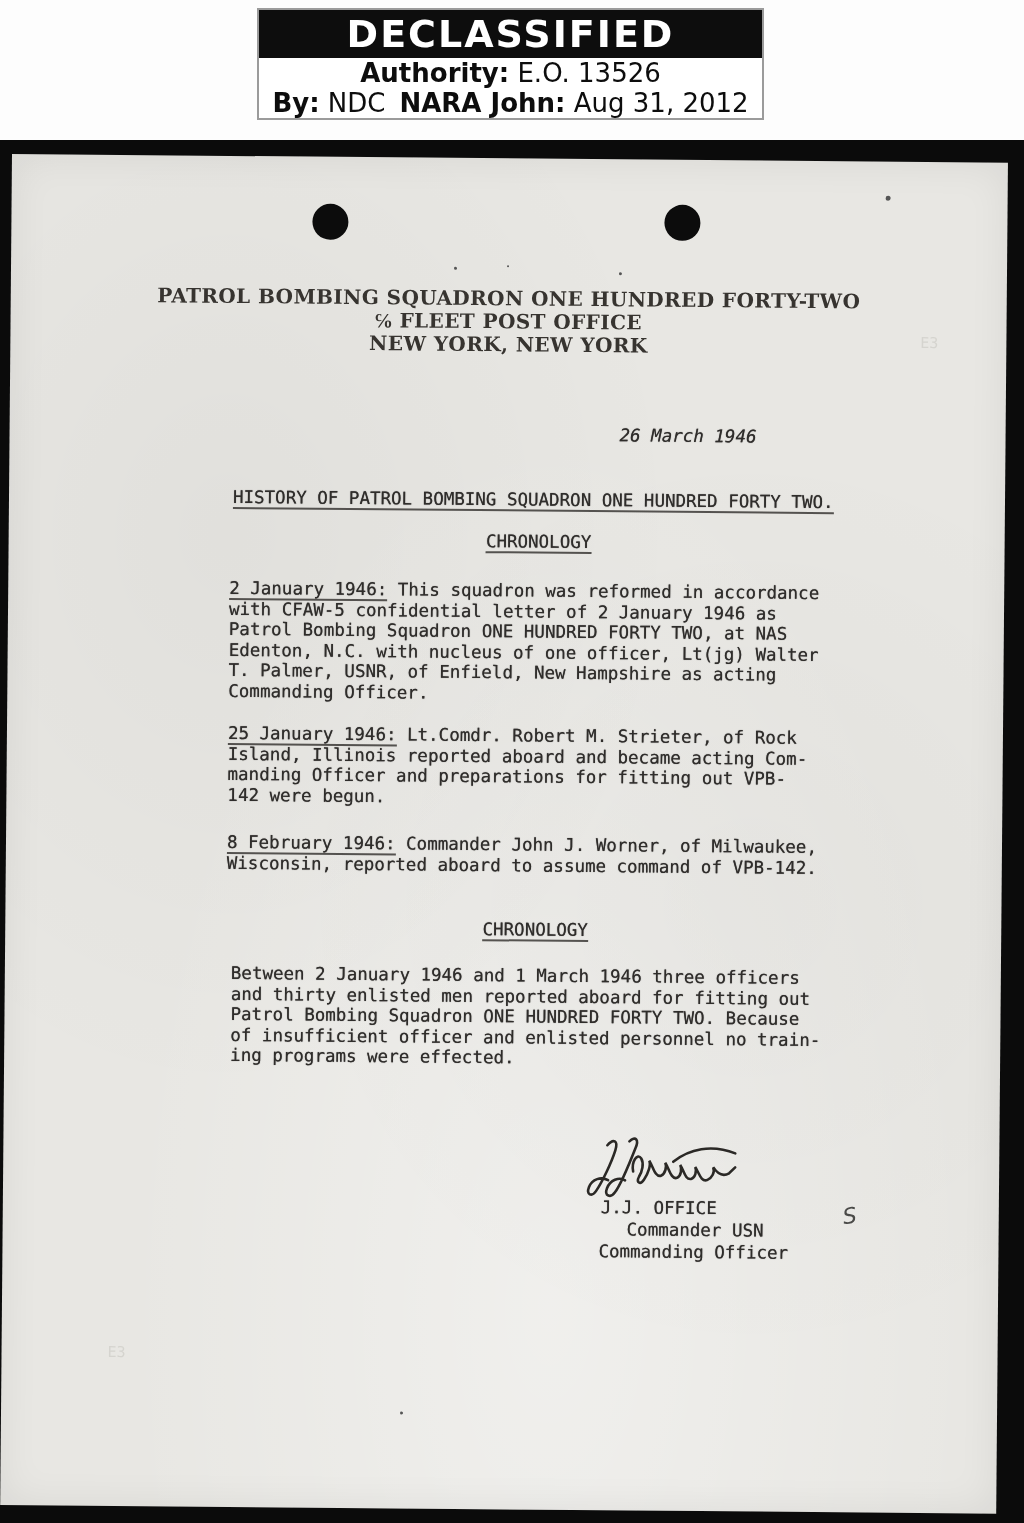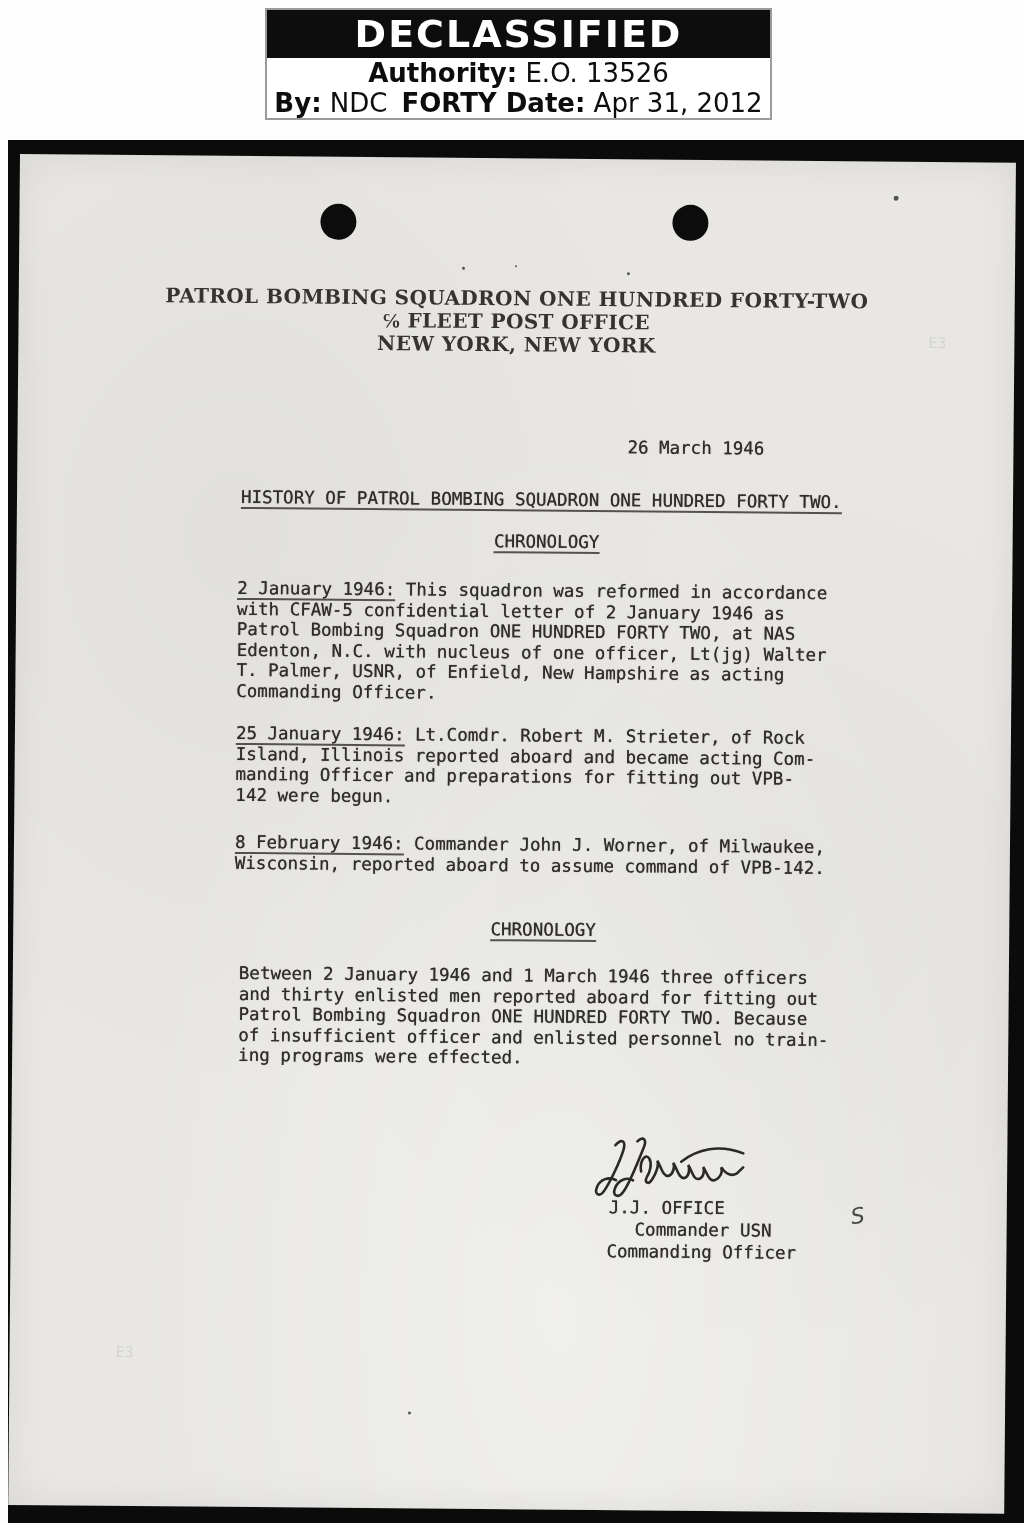--- a/index.html
+++ b/index.html
@@ -1,18 +1,18 @@
 <!DOCTYPE html>
 <html><head>
 <meta charset="utf-8">
 <style>
   html,body{margin:0;padding:0;}
   body{width:1024px;height:1523px;background:#fdfdfd;overflow:hidden;
        font-family:"DejaVu Sans",sans-serif;}
-  .page{position:relative;width:1008px;height:1523px;margin-left:8px;}
+  .page{position:relative;width:1008px;height:1523px;}
 
   
   .stamp-box{position:absolute;left:257px;top:8px;width:507px;height:112px;
     background:#ffffff;border:2px solid #9b9b9b;box-sizing:border-box;text-align:center;}
   .stamp-bar{background:#0d0d0d;height:48px;line-height:48px;color:#ffffff;
     font-size:38px;font-weight:bold;letter-spacing:2px;font-family:"DejaVu Sans",sans-serif;}
   .stamp-line{font-size:26px;color:#0d0d0d;line-height:30px;font-family:"DejaVu Sans",sans-serif;}
   .stamp-line .b{font-weight:bold;}
   .stamp-line .sp{display:inline-block;width:14px;}
 
@@ -48,21 +48,21 @@
   .sigsvg{position:absolute;}
 </style>
 </head>
 <body>
 
 <div class="page">
 
   <div class="stamp-box">
     <div class="stamp-bar">DECLASSIFIED</div>
     <div class="stamp-line"><span class="b">Authority:</span> <span>E.O. 13526</span></div>
-    <div class="stamp-line"><span class="b">By:</span> <span>NDC</span><span class="sp"></span><span class="b">FORTY Date:</span> <span>Apr 31, 2012</span></div>
+    <div class="stamp-line"><span class="b">By:</span> <span>NDC</span><span class="sp"></span><span class="b">NARA John:</span> <span>Aug 31, 2012</span></div>
   </div>
 
   <div class="scan-bg"></div>
 
   <div class="paper">
 
     <div class="hole" style="left:301px;top:47px;"></div>
     <div class="hole" style="left:653px;top:45px;"></div>
 
     <div class="speck" style="left:443px;top:109px;width:3px;height:3px;"></div>
@@ -73,21 +73,21 @@
 
     <div class="faint" style="left:910px;top:172px;">E3</div>
     <div class="faint" style="left:106px;top:1188px;">E3</div>
 
     <div class="serifhead">
       <div>PATROL BOMBING SQUADRON ONE HUNDRED FORTY-TWO</div>
       <div>℅ FLEET POST OFFICE</div>
       <div>NEW YORK, NEW YORK</div>
     </div>
 
-    <div class="mono abs" style="left:610px;top:278px;">26 March 1946</div>
+    <div class="mono abs" style="left:610px;top:266px;font-style:italic;">26 March 1946</div>
 
     <div class="mono abs" style="left:224px;top:331px;"><span class="u">HISTORY OF PATROL BOMBING SQUADRON ONE HUNDRED FORTY TWO.</span></div>
 
     <div class="mono abs heading-center" style="left:224px;top:373px;"><span class="u">CHRONOLOGY</span></div>
 
     <div class="mono abs" style="left:221px;top:422px;width:612px;"><span class="u">2 January 1946:</span><span> This squadron was reformed in accordance
 with CFAW-5 confidential letter of 2 January 1946 as
 Patrol Bombing Squadron ONE HUNDRED FORTY TWO, at NAS
 Edenton, N.C. with nucleus of one officer, Lt(jg) Walter
 T. Palmer, USNR, of Enfield, New Hampshire as acting

